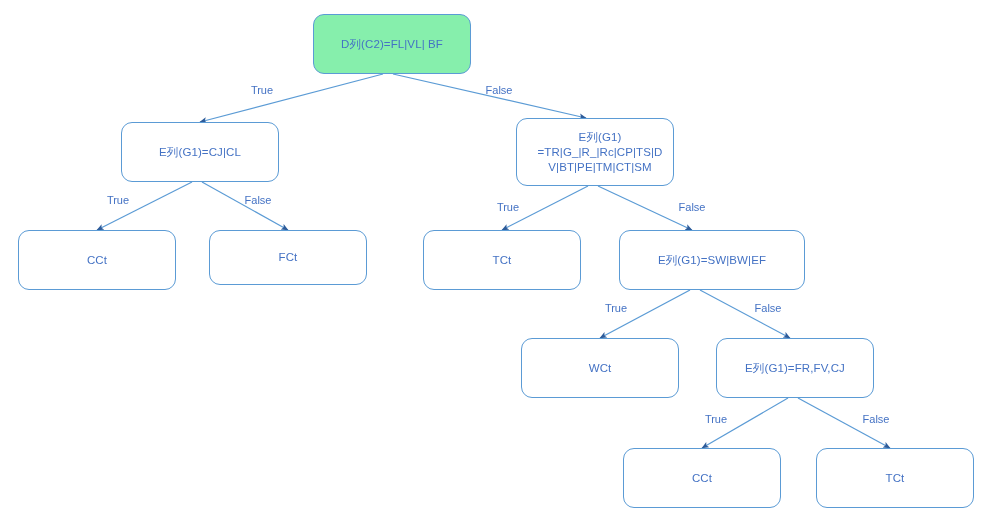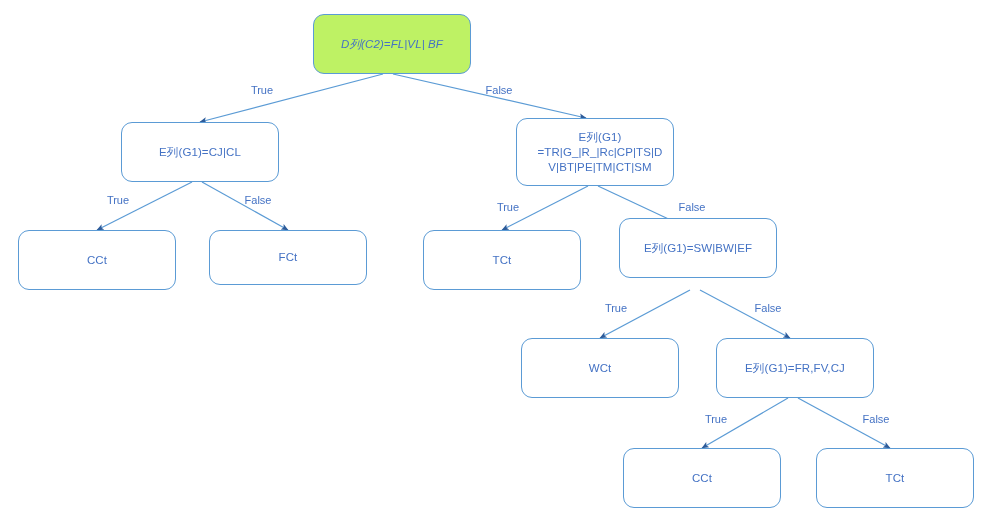--- a/index.html
+++ b/index.html
@@ -73,41 +73,41 @@
         <line x1="588" y1="186" x2="502" y2="230" stroke="#5B9BD5" stroke-width="1.2" marker-end="url(#arrow)"></line>
         <line x1="598" y1="186" x2="692" y2="230" stroke="#5B9BD5" stroke-width="1.2" marker-end="url(#arrow)"></line>
         <line x1="690" y1="290" x2="600" y2="338" stroke="#5B9BD5" stroke-width="1.2" marker-end="url(#arrow)"></line>
         <line x1="700" y1="290" x2="790" y2="338" stroke="#5B9BD5" stroke-width="1.2" marker-end="url(#arrow)"></line>
         <line x1="788" y1="398" x2="702" y2="448" stroke="#5B9BD5" stroke-width="1.2" marker-end="url(#arrow)"></line>
         <line x1="798" y1="398" x2="890" y2="448" stroke="#5B9BD5" stroke-width="1.2" marker-end="url(#arrow)"></line>
       </g>
   </svg>
 
   <div id="node-layer">
-      <div class="node" style="left: 313px; top: 14px; width: 158px; height: 60px; border-color: rgb(91, 155, 213); background: #bef264; color: rgb(68, 114, 196); font-style: italic;">
+      <div class="node" style="left: 313px; top: 14px; width: 158px; height: 60px; border-color: rgb(91, 155, 213); background: #86efac; color: rgb(68, 114, 196);">
         <span class="line">D列(C2)=FL|VL| BF</span>
       </div>
       <div class="node" style="left: 121px; top: 122px; width: 158px; height: 60px; border-color: rgb(91, 155, 213); background: rgb(255, 255, 255); color: rgb(68, 114, 196);">
         <span class="line">E列(G1)=CJ|CL</span>
       </div>
       <div class="node" style="left: 516px; top: 118px; width: 158px; height: 68px; border-color: rgb(91, 155, 213); background: rgb(255, 255, 255); color: rgb(68, 114, 196); padding-left: 10px;">
         <span class="line">E列(G1)</span>
         <span class="line">=TR|G_|R_|Rc|CP|TS|D</span>
         <span class="line">V|BT|PE|TM|CT|SM</span>
       </div>
       <div class="node" style="left: 18px; top: 230px; width: 158px; height: 60px; border-color: rgb(91, 155, 213); background: rgb(255, 255, 255); color: rgb(68, 114, 196);">
         <span class="line">CCt</span>
       </div>
       <div class="node" style="left: 209px; top: 230px; width: 158px; height: 55px; border-color: rgb(91, 155, 213); background: rgb(255, 255, 255); color: rgb(68, 114, 196);">
         <span class="line">FCt</span>
       </div>
       <div class="node" style="left: 423px; top: 230px; width: 158px; height: 60px; border-color: rgb(91, 155, 213); background: rgb(255, 255, 255); color: rgb(68, 114, 196);">
         <span class="line">TCt</span>
       </div>
-      <div class="node" style="left: 619px; top: 218px; width: 158px; height: 60px; border-color: rgb(91, 155, 213); background: rgb(255, 255, 255); color: rgb(68, 114, 196);">
+      <div class="node" style="left: 619px; top: 230px; width: 186px; height: 60px; border-color: rgb(91, 155, 213); background: rgb(255, 255, 255); color: rgb(68, 114, 196);">
         <span class="line">E列(G1)=SW|BW|EF</span>
       </div>
       <div class="node" style="left: 521px; top: 338px; width: 158px; height: 60px; border-color: rgb(91, 155, 213); background: rgb(255, 255, 255); color: rgb(68, 114, 196);">
         <span class="line">WCt</span>
       </div>
       <div class="node" style="left: 716px; top: 338px; width: 158px; height: 60px; border-color: rgb(91, 155, 213); background: rgb(255, 255, 255); color: rgb(68, 114, 196);">
         <span class="line">E列(G1)=FR,FV,CJ</span>
       </div>
       <div class="node" style="left: 623px; top: 448px; width: 158px; height: 60px; border-color: rgb(91, 155, 213); background: rgb(255, 255, 255); color: rgb(68, 114, 196);">
         <span class="line">CCt</span>

